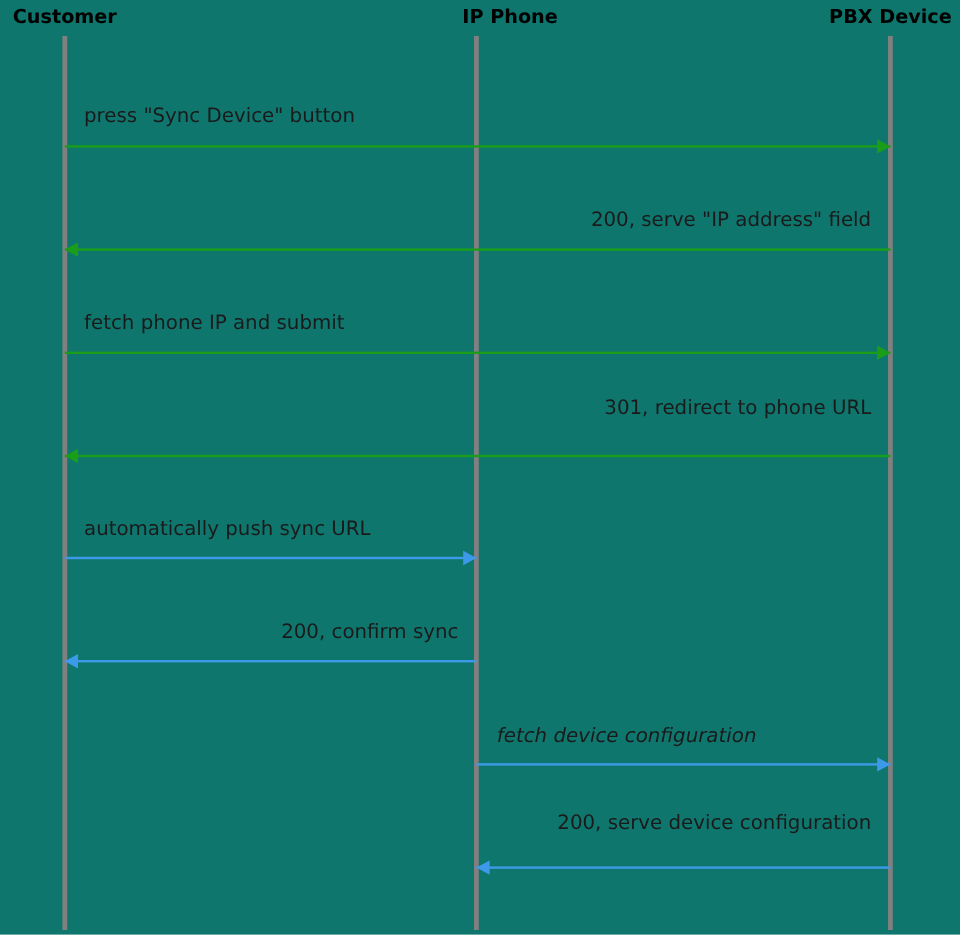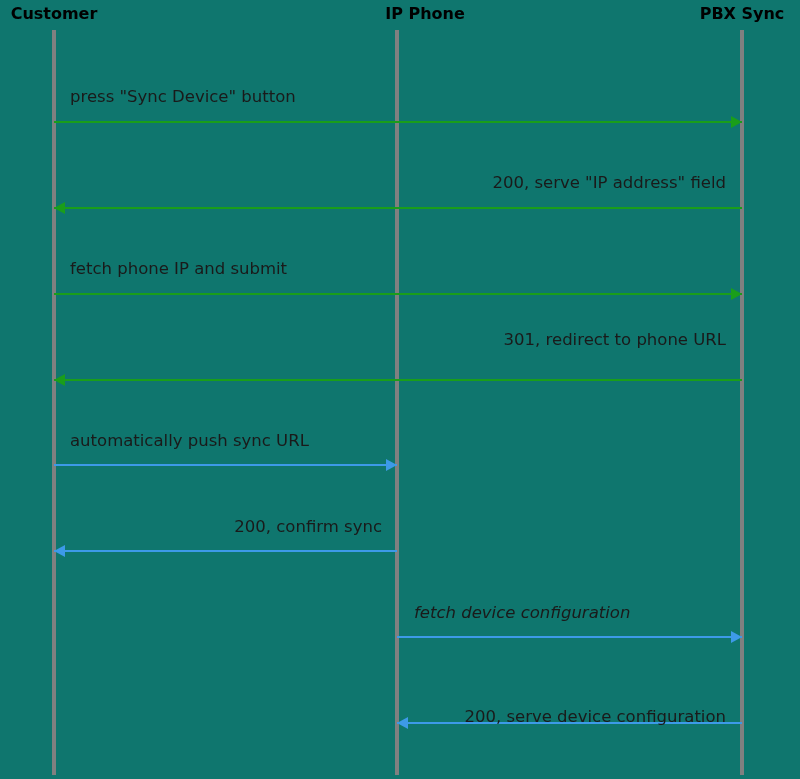--- a/index.html
+++ b/index.html
@@ -69,21 +69,21 @@
     transform: translateX(-100%);
   }
 </style>
 </head>
 <body>
 
 <div id="diagram">
   <div id="participant-labels">
       <div class="participant-label" style="left: 54px;">Customer</div>
       <div class="participant-label" style="left: 388px; margin-left: 37px;">IP Phone</div>
-      <div class="participant-label" style="left: 742px;">PBX Sync</div>
+      <div class="participant-label" style="left: 742px;">PBX Device</div>
     </div>
   <div id="lifelines">
       <div class="lifeline" style="left: 54px; top: 30px; height: 745px; background: rgb(128, 128, 128);"></div>
       <div class="lifeline" style="left: 397px; top: 30px; height: 745px; background: rgb(128, 128, 128);"></div>
       <div class="lifeline" style="left: 742px; top: 30px; height: 745px; background: rgb(128, 128, 128);"></div>
     </div>
   <div id="messages">
       <div class="msg-line" style="left: 54px; width: 688px; top: 121px; background: rgb(26, 158, 26);"></div>
       <div class="msg-head right" style="top: 116px; left: 731px; border-left-color: rgb(26, 158, 26);"></div>
       <div class="msg-label align-left" style="left: 70px; top: 89px; color: rgb(26, 26, 26);">press "Sync Device" button</div>
@@ -100,15 +100,15 @@
       <div class="msg-head right" style="top: 459px; left: 386px; border-left-color: rgb(61, 154, 232);"></div>
       <div class="msg-label align-left" style="left: 70px; top: 433px; color: rgb(26, 26, 26);">automatically push sync URL</div>
       <div class="msg-line" style="left: 54px; width: 343px; top: 550px; background: rgb(61, 154, 232);"></div>
       <div class="msg-head left" style="top: 545px; left: 54px; border-right-color: rgb(61, 154, 232);"></div>
       <div class="msg-label align-right" style="left: 382px; top: 519px; color: rgb(26, 26, 26);">200, confirm sync</div>
       <div class="msg-line" style="left: 397px; width: 345px; top: 636px; background: rgb(61, 154, 232);"></div>
       <div class="msg-head right" style="top: 631px; left: 731px; border-left-color: rgb(61, 154, 232);"></div>
       <div class="msg-label align-left" style="left: 414px; top: 605px; color: rgb(26, 26, 26); font-style: italic;">fetch device configuration</div>
       <div class="msg-line" style="left: 397px; width: 345px; top: 722px; background: rgb(61, 154, 232);"></div>
       <div class="msg-head left" style="top: 717px; left: 397px; border-right-color: rgb(61, 154, 232);"></div>
-      <div class="msg-label align-right" style="left: 726px; top: 709px; color: rgb(26, 26, 26); text-align: center;">200, serve device configuration</div>
+      <div class="msg-label align-right" style="left: 726px; top: 678px; color: rgb(26, 26, 26); text-align: center;">200, serve device configuration</div>
     </div>
 </div>
 
 </body></html>

